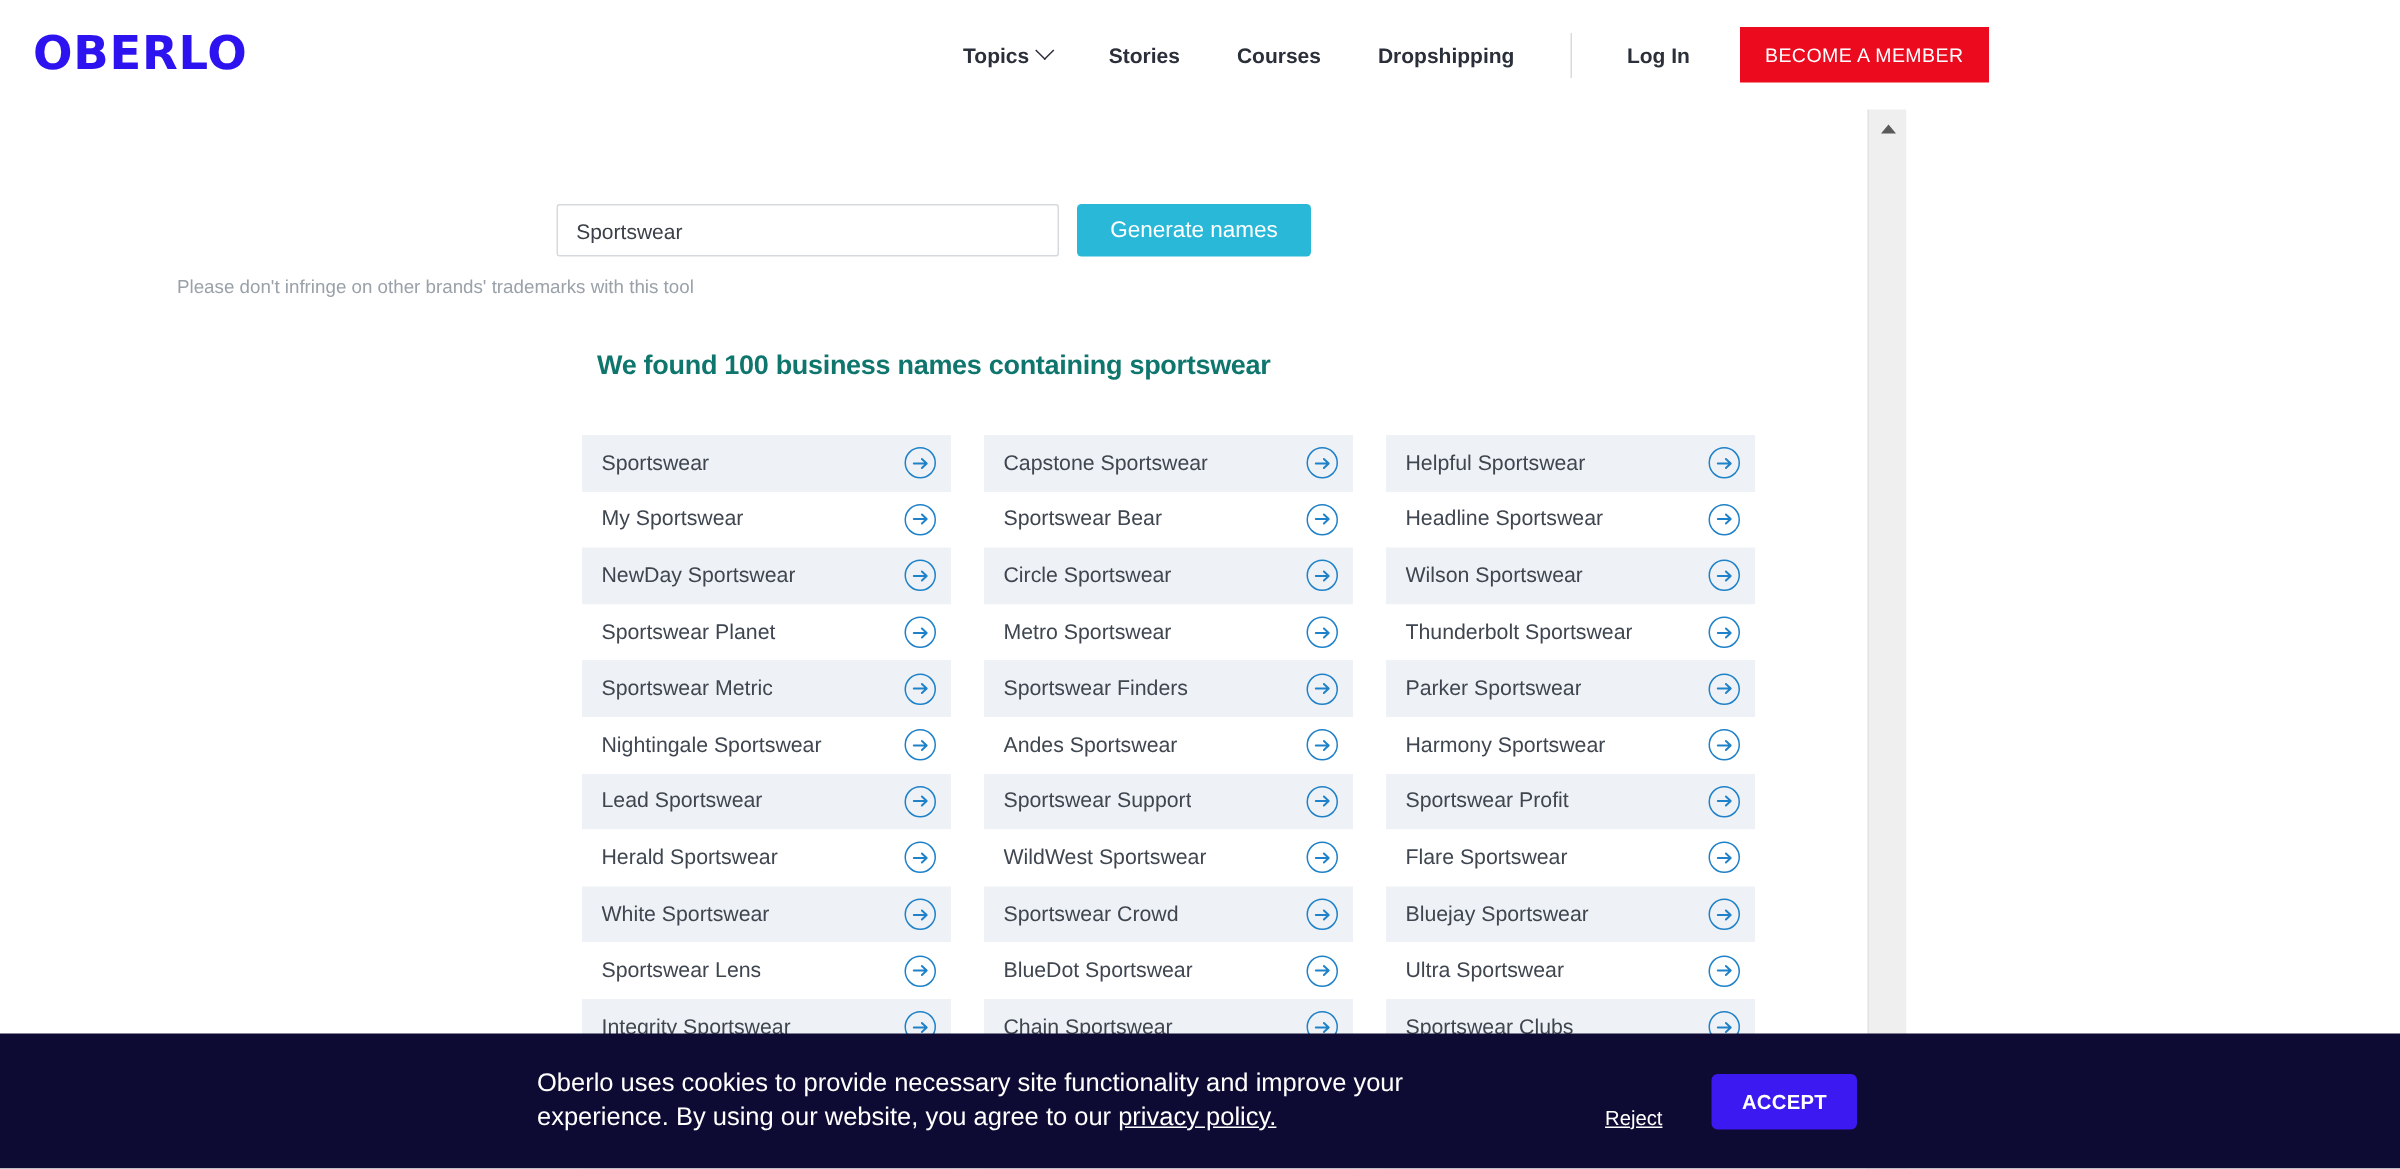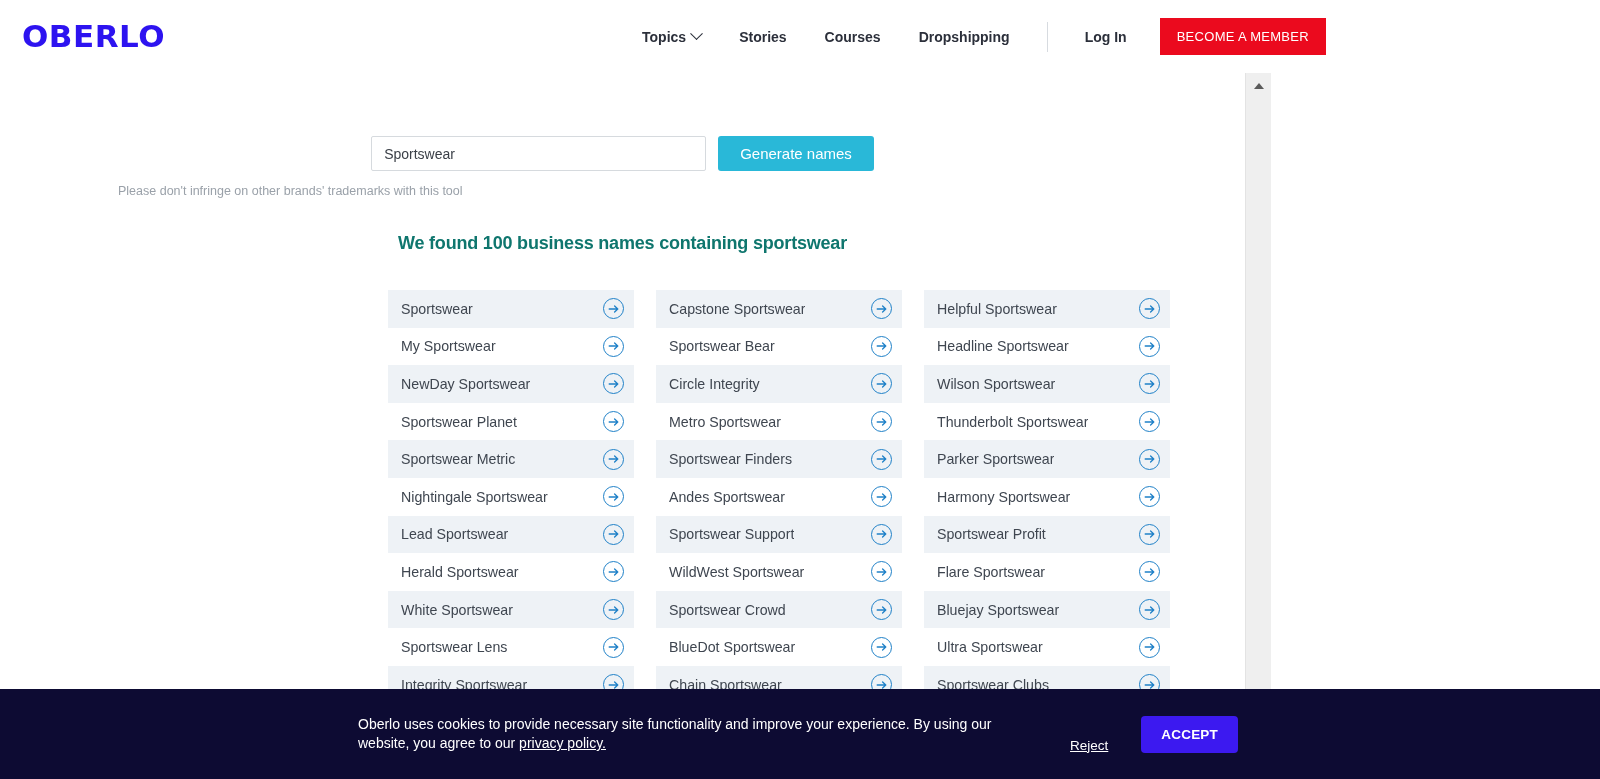--- a/index.html
+++ b/index.html
@@ -226,21 +226,21 @@
     height: 90px;
     background: #0d0b33;
     display: flex;
     align-items: center;
     z-index: 50;
   }
   .cookie-text {
     margin-left: 358px;
     width: 640px;
     color: #ffffff;
-    font-size: 14px;
+    font-size: 17px;
     line-height: 1.35;
   }
   .cookie-text a {
     color: #ffffff;
     text-decoration: underline;
   }
   .cookie-actions {
     margin-left: auto;
     margin-right: 362px;
     display: flex;
@@ -423,21 +423,21 @@
             </div>
             <div class="name-row plain">
               <span class="name-label">Sportswear Bear</span>
               <span class="arrow-circle">
                 <svg width="12" height="12" viewBox="0 0 12 12" aria-hidden="true">
                   <path d="M1.2 6 H9.4 M6.6 3 L9.8 6 L6.6 9" fill="none" stroke="#1f81c8" stroke-width="1.3" stroke-linecap="round" stroke-linejoin="round"></path>
                 </svg>
               </span>
             </div>
             <div class="name-row alt">
-              <span class="name-label">Circle Integrity</span>
+              <span class="name-label">Circle Sportswear</span>
               <span class="arrow-circle">
                 <svg width="12" height="12" viewBox="0 0 12 12" aria-hidden="true">
                   <path d="M1.2 6 H9.4 M6.6 3 L9.8 6 L6.6 9" fill="none" stroke="#1f81c8" stroke-width="1.3" stroke-linecap="round" stroke-linejoin="round"></path>
                 </svg>
               </span>
             </div>
             <div class="name-row plain">
               <span class="name-label">Metro Sportswear</span>
               <span class="arrow-circle">
                 <svg width="12" height="12" viewBox="0 0 12 12" aria-hidden="true">

